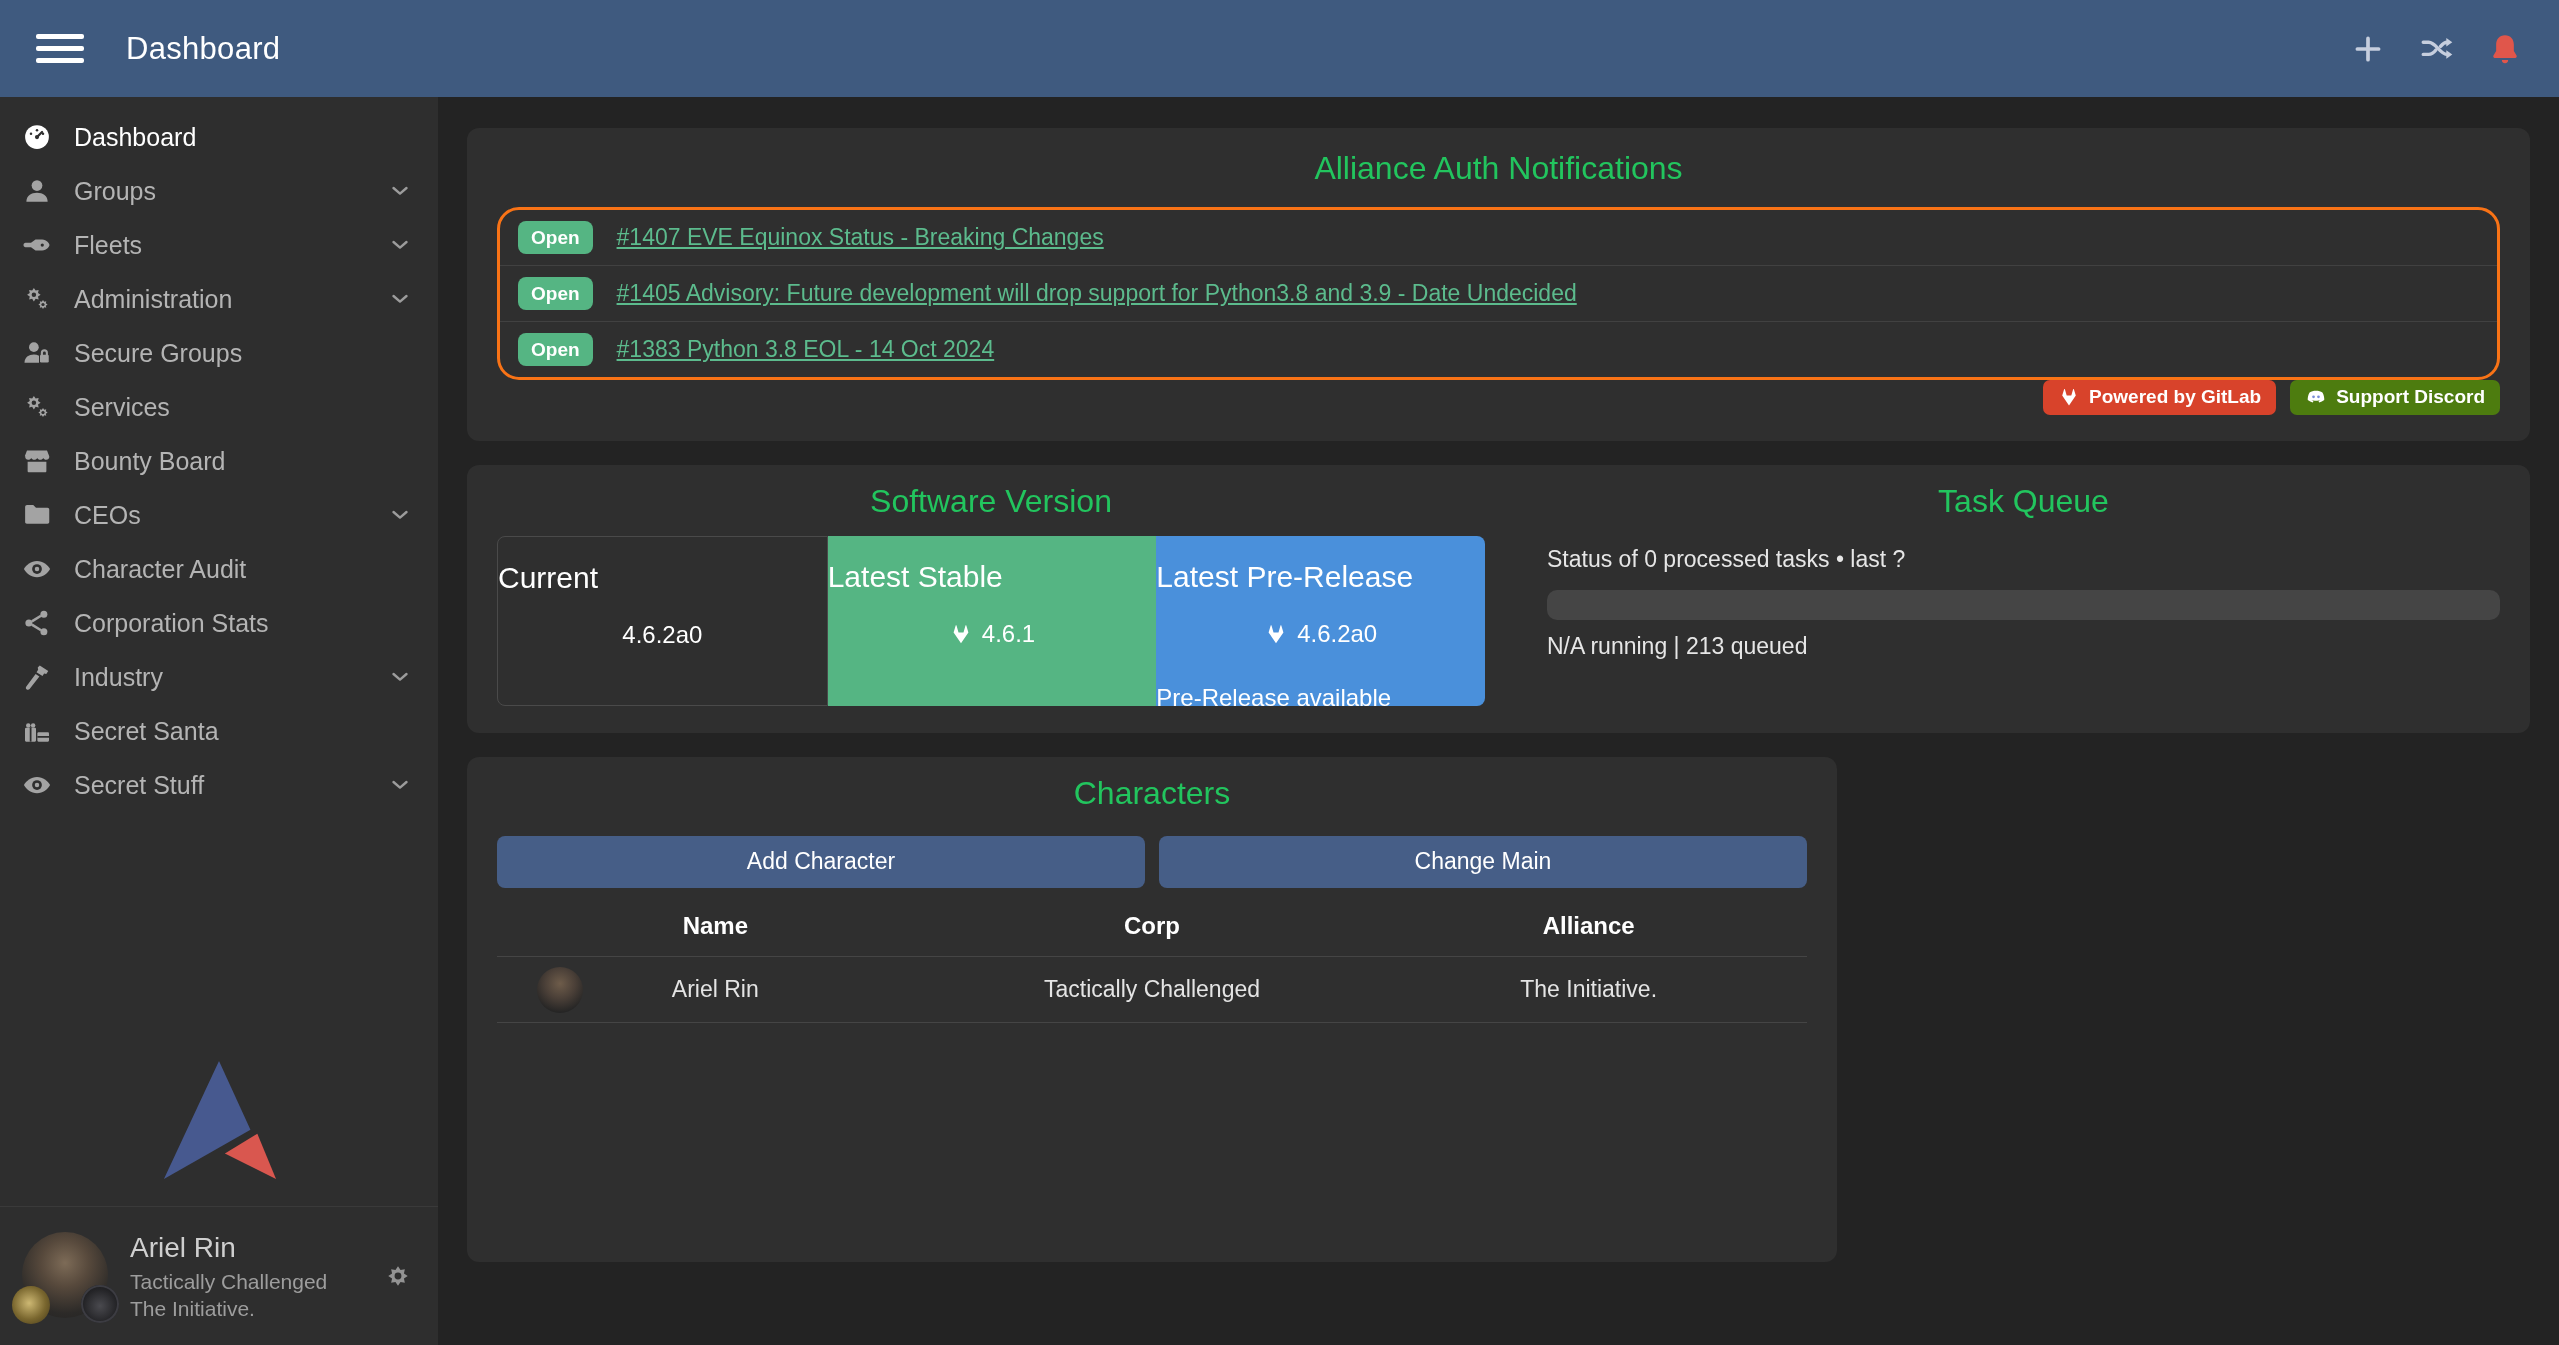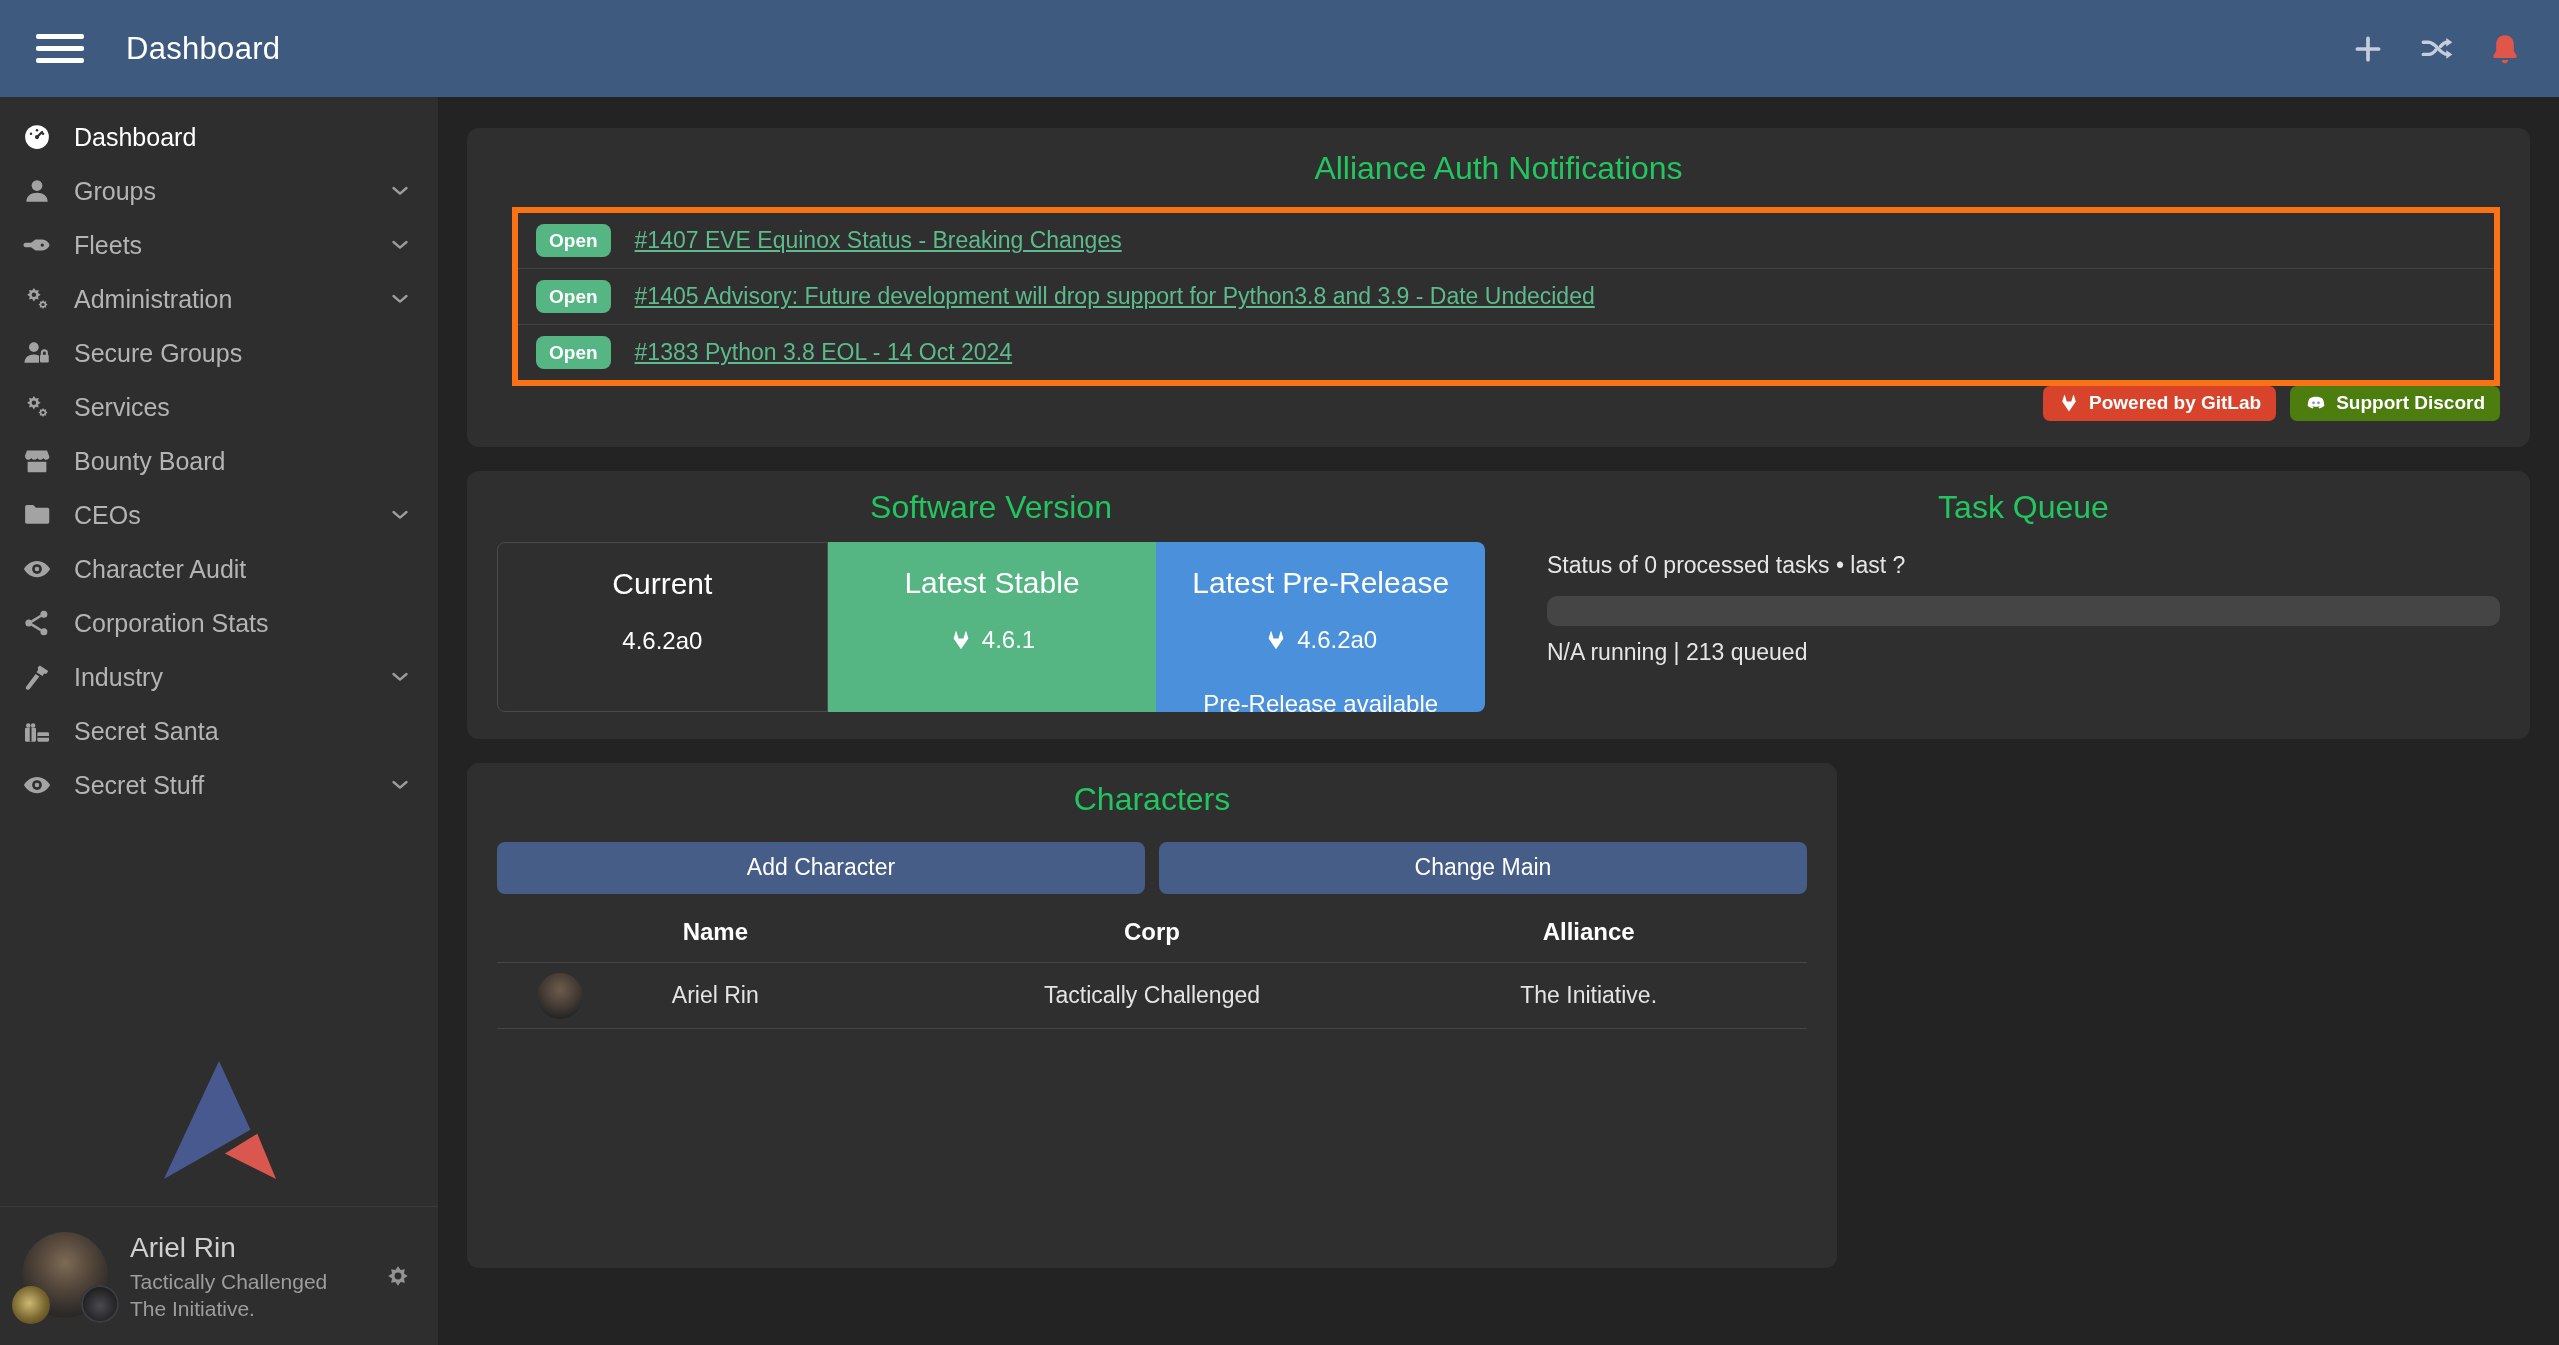--- a/index.html
+++ b/index.html
@@ -47,38 +47,38 @@
   .user-corp, .user-alli { font-size:21px; color:#9d9d9d; }
   .user-gear { margin-left:auto; width:32px; height:32px; color:#939393; cursor:pointer; }
   .user-gear svg { width:32px; height:32px; }
 
   
   .main { position:absolute; top:97px; left:438px; right:0; bottom:0; padding:31px 29px; }
   .card { background:#2f2f2f; border-radius:12px; }
   .card-title { text-align:center; color:#22c55e; font-size:32px; font-weight:400; }
 
   .card.notif { padding:22px 30px 26px; margin-bottom:24px; }
-  .notif-list { margin-top:20px; border:6px solid #f97316; border-radius:0; overflow:hidden;margin-left:15px; }
+  .notif-list { margin-top:20px; border:3px solid #f97316; border-radius:22px; overflow:hidden; }
   .notif-row { display:flex; align-items:center; gap:24px; padding:11px 18px;
     border-bottom:1px solid #414141; }
   .notif-row:last-child { border-bottom:none; }
   .badge-open { background:#55b583; color:#fff; font-size:19px; font-weight:bold;
     padding:7px 13px; border-radius:8px; line-height:1; }
   .notif-link { color:#5cbb8d; font-size:23px; text-decoration:underline; cursor:pointer; }
   .shield-row { display:flex; justify-content:flex-end; gap:14px; }
   .shield { display:inline-flex; align-items:center; gap:9px; color:#fff; font-weight:bold;
     font-size:19px; padding:6px 15px; border-radius:7px; cursor:pointer; line-height:1.2; }
   .shield svg { width:22px; height:22px; }
   .shield.gitlab { background:#d8432b; }
   .shield.discord { background:#4d7c0f; }
 
   .card.row2 { height:268px; padding:18px 30px 16px; margin-bottom:24px; display:flex; gap:62px; }
   .col-sv { width:988px; flex:0 0 988px; }
   .ver-table { display:flex; height:170px; margin-top:16px; }
-  .ver-cell { flex:1; text-align:center; padding-top:24px; color:#fff; }
+  .ver-cell { flex:1; text-align:left; padding-top:24px; color:#fff; }
   .ver-cell.plain { border:1px solid #4a4a4a; border-radius:8px 0 0 8px; }
   .ver-cell.stable { background:#55b583; }
   .ver-cell.pre { background:#4a90db; border-radius:0 8px 8px 0; }
   .ver-name { font-size:30px; margin-bottom:26px; }
   .ver-line { font-size:24px; display:flex; justify-content:center; align-items:center; gap:9px; }
   .ver-line svg { width:24px; height:24px; color:#fff; }
   .ver-note { font-size:24px; margin-top:36px; }
   .col-tq { flex:1; }
   .tq-status { font-size:23px; color:#e6e6e6; margin-top:26px; }
   .tq-bar { height:30px; background:#454545; border-radius:10px; margin-top:17px; overflow:hidden; }

